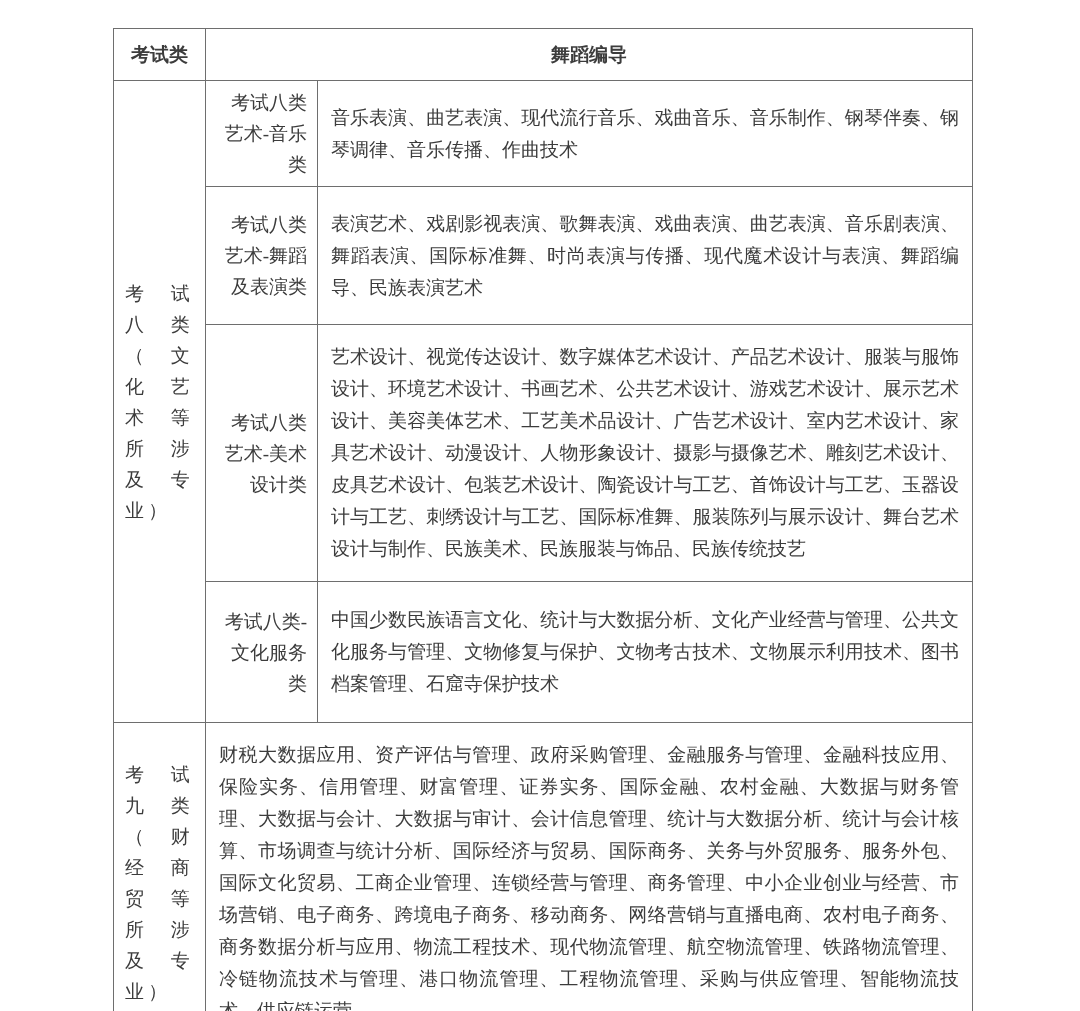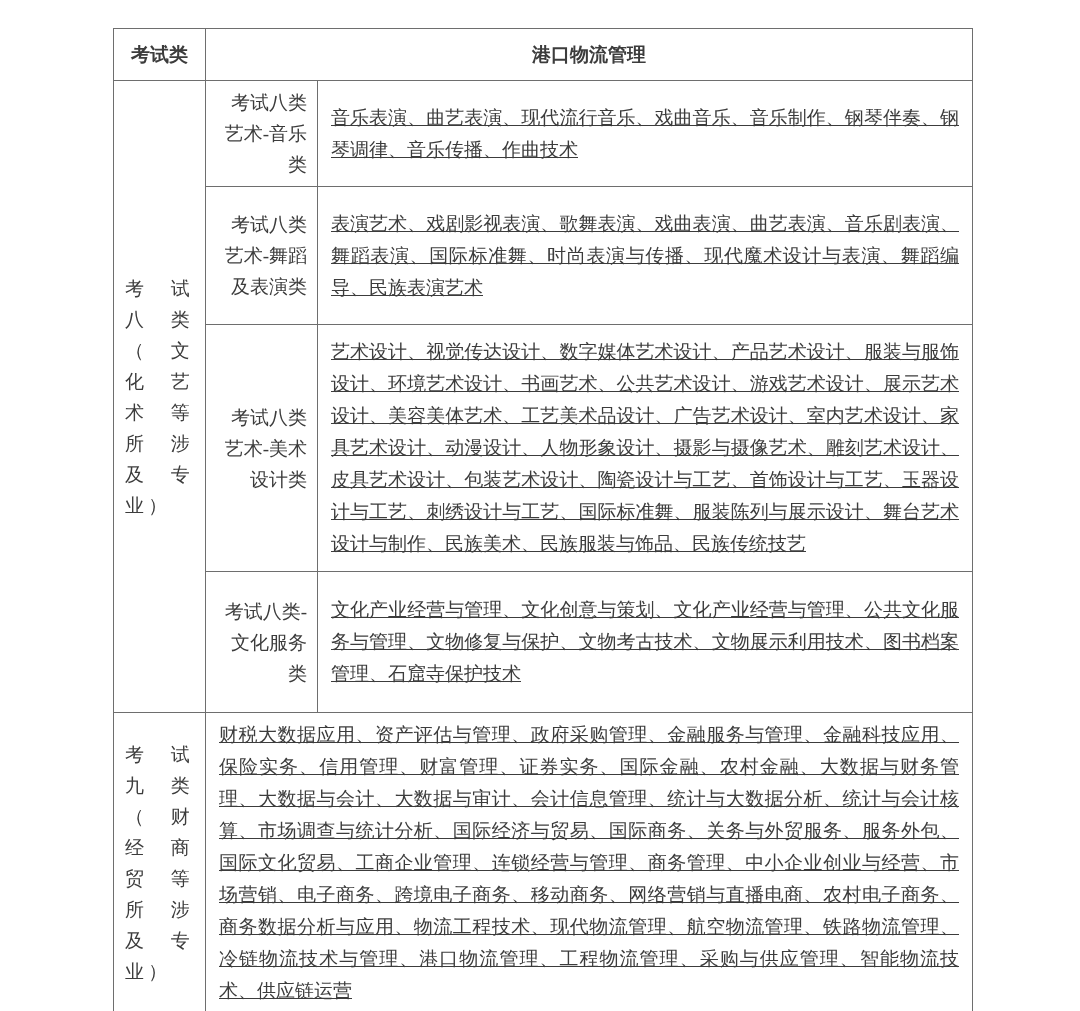--- a/index.html
+++ b/index.html
@@ -43,59 +43,58 @@
     text-justify: inter-character;
     letter-spacing: 0.22em;
     line-height: 31px;
   }
   td.cat {
     padding: 6px 10px 6px 13px;
     line-height: 31px;
     text-align: right;
   }
   td.majors {
-    padding: 6px 13px;
+    padding: 16px 13px;
     text-align: justify;
     text-justify: inter-ideograph;
-    text-decoration: underline;
   }
 </style>
 </head>
 <body>
 
 <div class="page">
   <table class="exam-table">
     <colgroup>
       <col style="width:92px">
       <col style="width:112px">
       <col style="width:655px">
     </colgroup>
     <thead>
       <tr style="height:52px">
         <th class="hdr">考试类</th>
-        <th class="hdr" colspan="2">港口物流管理</th>
+        <th class="hdr" colspan="2">舞蹈编导</th>
       </tr>
     </thead>
     <tbody>
       <tr style="height:104px">
         <td class="group" rowspan="4">考试八类（文化艺术等所涉及专业）</td>
         <td class="cat">考试八类艺术-音乐类</td>
         <td class="majors">音乐表演、曲艺表演、现代流行音乐、戏曲音乐、音乐制作、钢琴伴奏、钢琴调律、音乐传播、作曲技术</td>
       </tr>
       <tr style="height:138px">
         <td class="cat">考试八类艺术-舞蹈及表演类</td>
         <td class="majors">表演艺术、戏剧影视表演、歌舞表演、戏曲表演、曲艺表演、音乐剧表演、舞蹈表演、国际标准舞、时尚表演与传播、现代魔术设计与表演、舞蹈编导、民族表演艺术</td>
       </tr>
       <tr style="height:247px">
         <td class="cat">考试八类艺术-美术设计类</td>
         <td class="majors">艺术设计、视觉传达设计、数字媒体艺术设计、产品艺术设计、服装与服饰设计、环境艺术设计、书画艺术、公共艺术设计、游戏艺术设计、展示艺术设计、美容美体艺术、工艺美术品设计、广告艺术设计、室内艺术设计、家具艺术设计、动漫设计、人物形象设计、摄影与摄像艺术、雕刻艺术设计、皮具艺术设计、包装艺术设计、陶瓷设计与工艺、首饰设计与工艺、玉器设计与工艺、刺绣设计与工艺、国际标准舞、服装陈列与展示设计、舞台艺术设计与制作、民族美术、民族服装与饰品、民族传统技艺</td>
       </tr>
       <tr style="height:141px">
         <td class="cat">考试八类-文化服务类</td>
-        <td class="majors">文化产业经营与管理、文化创意与策划、文化产业经营与管理、公共文化服务与管理、文物修复与保护、文物考古技术、文物展示利用技术、图书档案管理、石窟寺保护技术</td>
+        <td class="majors">中国少数民族语言文化、统计与大数据分析、文化产业经营与管理、公共文化服务与管理、文物修复与保护、文物考古技术、文物展示利用技术、图书档案管理、石窟寺保护技术</td>
       </tr>
       <tr style="height:272px">
         <td class="group">考试九类（财经商贸等所涉及专业）</td>
         <td class="majors" colspan="2">财税大数据应用、资产评估与管理、政府采购管理、金融服务与管理、金融科技应用、保险实务、信用管理、财富管理、证券实务、国际金融、农村金融、大数据与财务管理、大数据与会计、大数据与审计、会计信息管理、统计与大数据分析、统计与会计核算、市场调查与统计分析、国际经济与贸易、国际商务、关务与外贸服务、服务外包、国际文化贸易、工商企业管理、连锁经营与管理、商务管理、中小企业创业与经营、市场营销、电子商务、跨境电子商务、移动商务、网络营销与直播电商、农村电子商务、商务数据分析与应用、物流工程技术、现代物流管理、航空物流管理、铁路物流管理、冷链物流技术与管理、港口物流管理、工程物流管理、采购与供应管理、智能物流技术、供应链运营</td>
       </tr>
     </tbody>
   </table>
 </div>
 
 </body></html>

